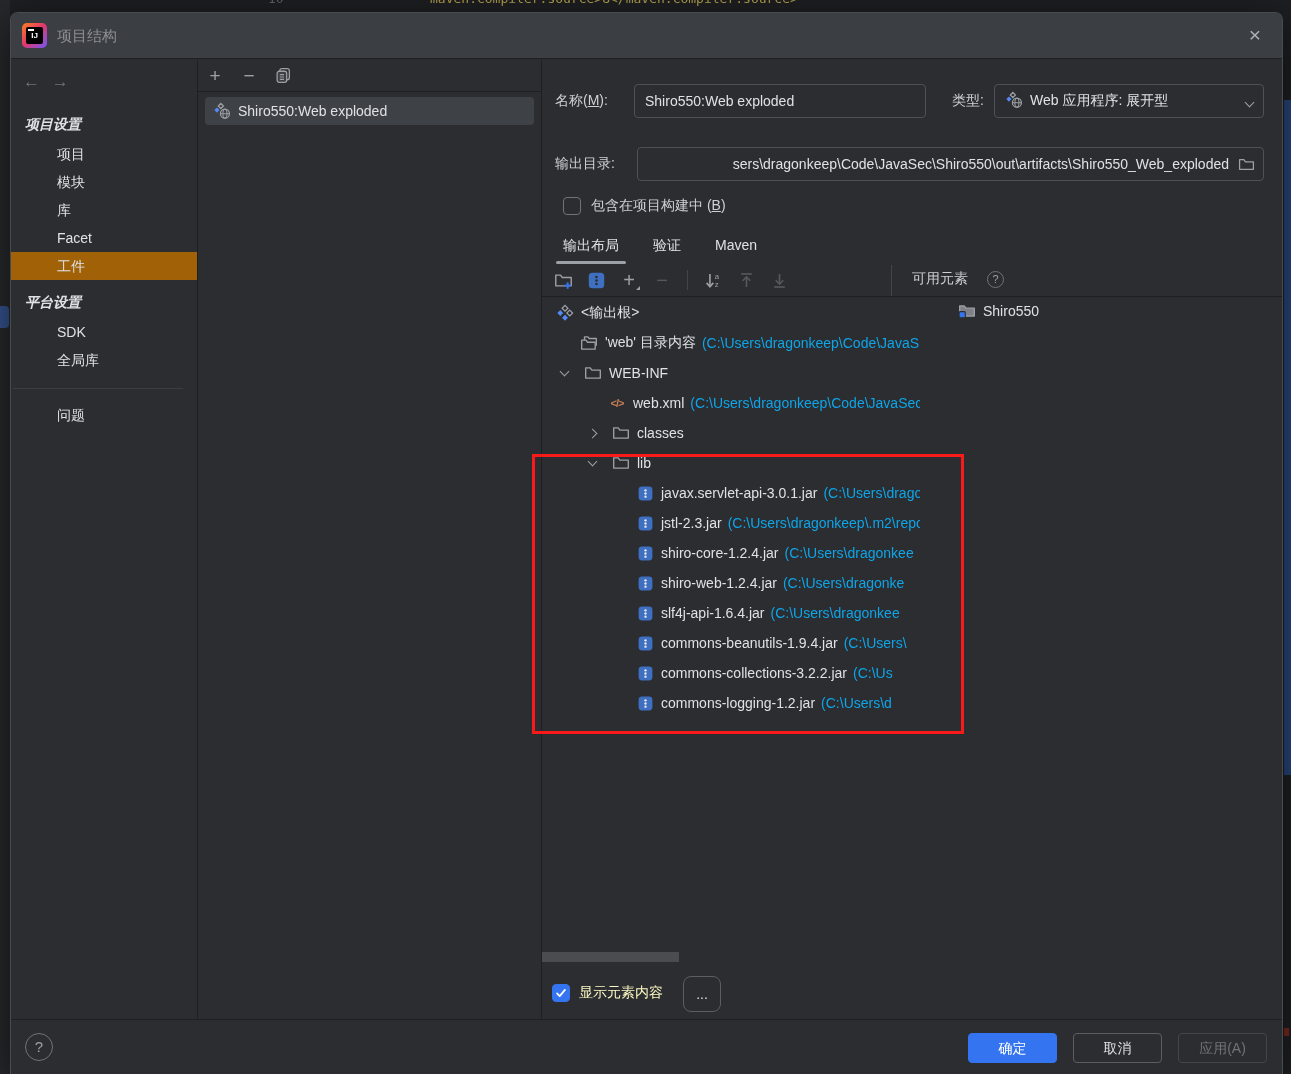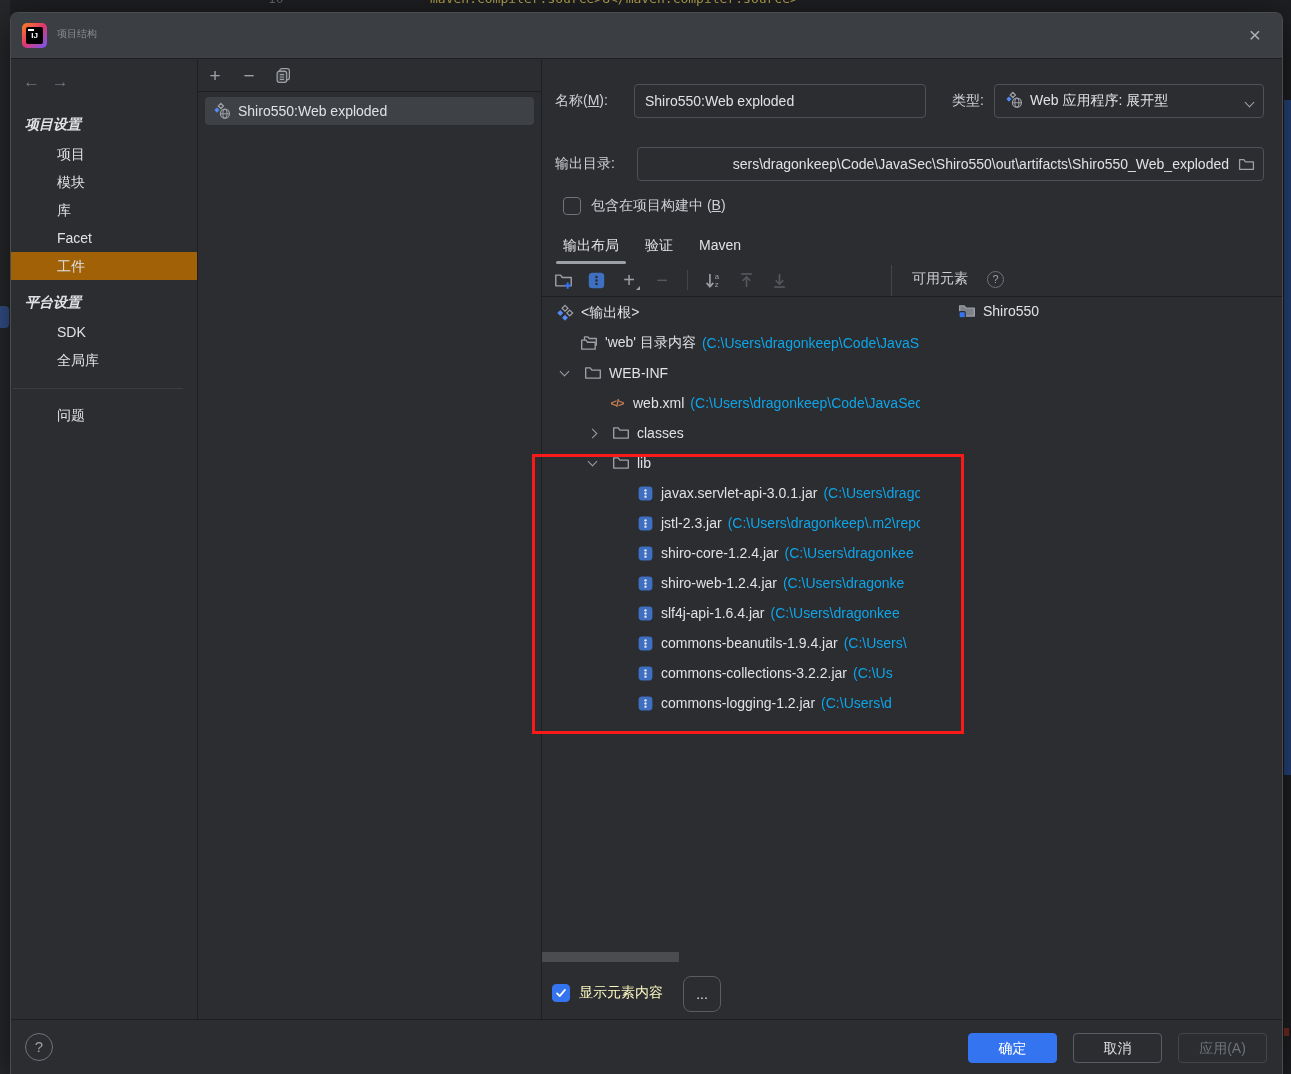--- a/index.html
+++ b/index.html
@@ -17,21 +17,21 @@
   .bg-right .blue-bar { position:absolute; left:1px; top:100px; width:7px; height:675px; background:#26457C; }
   .bg-right .red-mark { position:absolute; left:1px; top:1028px; width:5px; height:8px; background:#7a2a22; }
 
   
   .dialog { position:absolute; left:10px; top:12px; width:1273px; height:1062px; background:#2B2D30; border:1px solid #494B4F; border-bottom:none; border-radius:8px 8px 0 0; overflow:hidden; box-shadow:0 8px 40px rgba(0,0,0,.6); }
 
   .titlebar { position:absolute; left:0; top:0; right:0; height:46px; background:#3B3E42; border-bottom:1px solid #1E1F22; }
   .app-logo { position:absolute; left:11px; top:10px; width:25px; height:25px; border-radius:5px; background:linear-gradient(135deg,#FC801D 0%,#E0376B 48%,#7256FE 100%); }
   .app-logo .inner { position:absolute; left:4px; top:4px; right:4px; bottom:4px; background:#000; border-radius:2px; color:#fff; font-size:8px; font-weight:bold; line-height:17px; text-align:center; letter-spacing:0; }
   .app-logo .inner::before { content:""; position:absolute; left:2px; top:2px; width:6px; height:2px; background:#fff; }
-  .title-text { position:absolute; left:46px; top:14px; font-size:10px; color:#8C8E93; }
+  .title-text { position:absolute; left:46px; top:14px; font-size:15px; color:#8C8E93; }
   .close-btn { position:absolute; right:12px; top:8px; width:30px; height:30px; color:#AFB1B6; font-size:21px; line-height:28px; text-align:center; cursor:pointer; border-radius:4px; }
 
   .dialog-body { position:absolute; left:0; top:47px; right:0; height:960px; display:flex; }
 
   
   .sidebar { width:187px; border-right:1px solid #1E1F22; position:relative; flex:none; }
   .nav-arrows { padding:12px 0 10px 12px; color:#6F737A; font-size:17px; }
   .nav-arrows span { display:inline-block; width:24px; }
   .side-heading { padding:14px 0 6px 14px; font-size:14px; font-weight:bold; color:#DFE1E5;font-style:italic; }
   .side-item { height:28px; line-height:28px; padding-left:46px; font-size:14px; color:#DFE1E5; cursor:pointer; }
@@ -60,21 +60,21 @@
   .chev { display:inline-block; width:7px; height:7px; border-right:1.6px solid #9DA0A6; border-bottom:1.6px solid #9DA0A6; }
   .chev.down { transform:rotate(45deg); margin-top:-3px; }
   .chev.right { transform:rotate(-45deg); }
 
   .checkbox { width:18px; height:18px; border:1.5px solid #6F737A; border-radius:4px; background:transparent; flex:none; cursor:pointer; }
   .checkbox.checked { background:#3574F0; border-color:#3574F0; position:relative; }
   .checkbox.checked svg { position:absolute; left:1px; top:1px; }
 
   .cb-row { position:absolute; display:flex; align-items:center; gap:10px; font-size:14px; color:#CED0D6; }
 
-  .tabs { position:absolute; left:8px; top:172px; display:flex; }
+  .tabs { position:absolute; left:8px; top:172px; display:flex; gap:8px; }
   .tab { position:relative; padding:5px 13px 9px 13px; font-size:14px; color:#DFE1E5; cursor:pointer; }
   .tab.active::after { content:""; position:absolute; left:6px; right:6px; bottom:0; height:3px; background:#9DA0A6; border-radius:2px; }
 
   .layout-toolbar { position:absolute; left:0; top:204px; right:0; height:33px; border-bottom:1px solid #1E1F22; display:flex; align-items:center; padding-left:11px; gap:13px; }
   .lt-icon { width:20px; height:20px; display:flex; align-items:center; justify-content:center; cursor:pointer; position:relative; }
   .lt-sep { width:1px; height:20px; background:#43454A; margin:0 2px; }
   .plus-g { color:#9DA0A6; font-size:20px; line-height:18px; }
   .plus-g.disabled, .minus-d { color:#55585D; font-size:20px; line-height:16px; cursor:default; }
   .corner-tri { position:absolute; right:-1px; bottom:0; width:0; height:0; border-left:4px solid transparent; border-bottom:4px solid #9DA0A6; }
   .avail-header { position:absolute; left:370px; top:210px; display:flex; align-items:center; gap:19px; font-size:14px; color:#CED0D6; }

